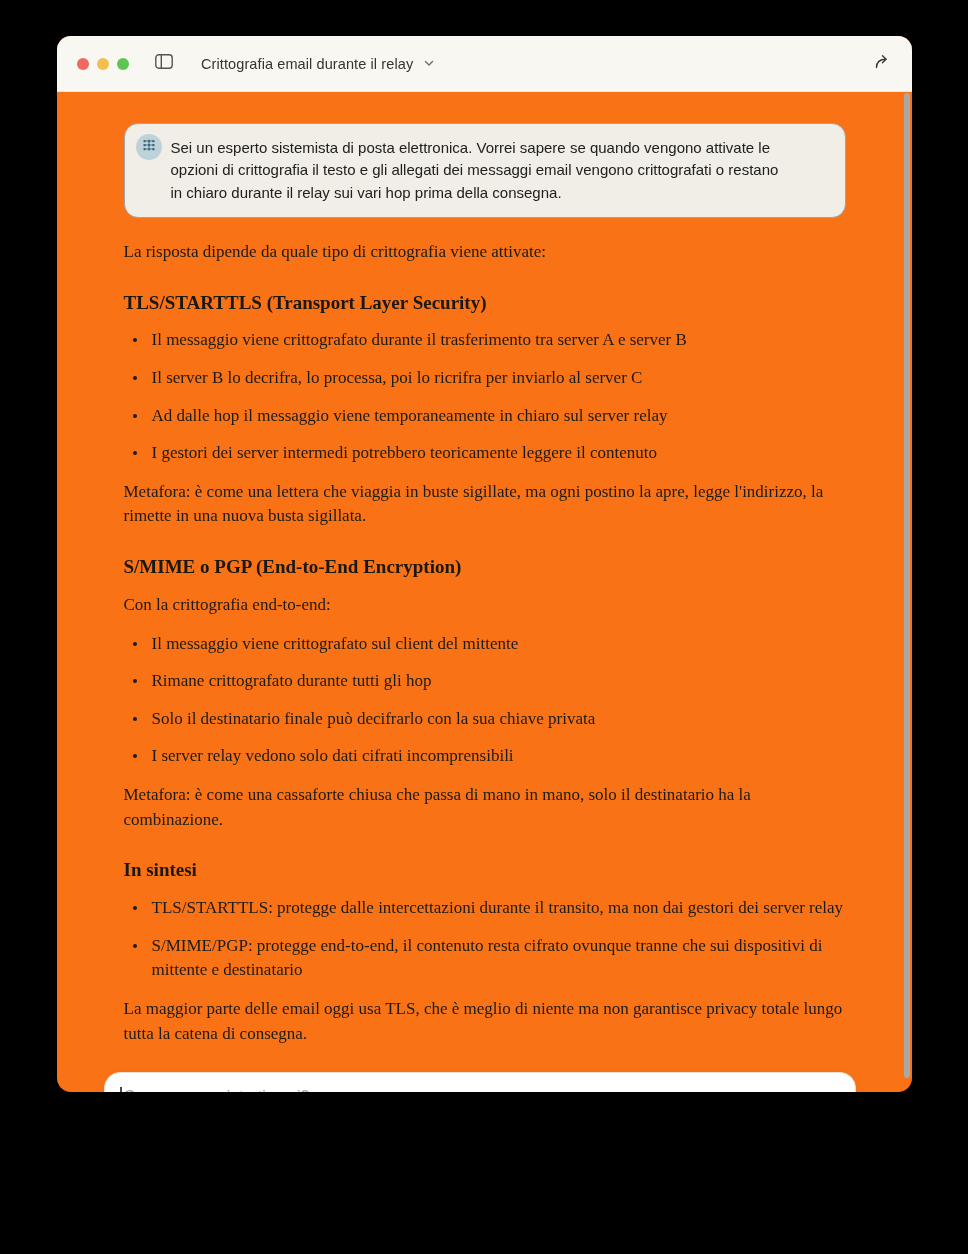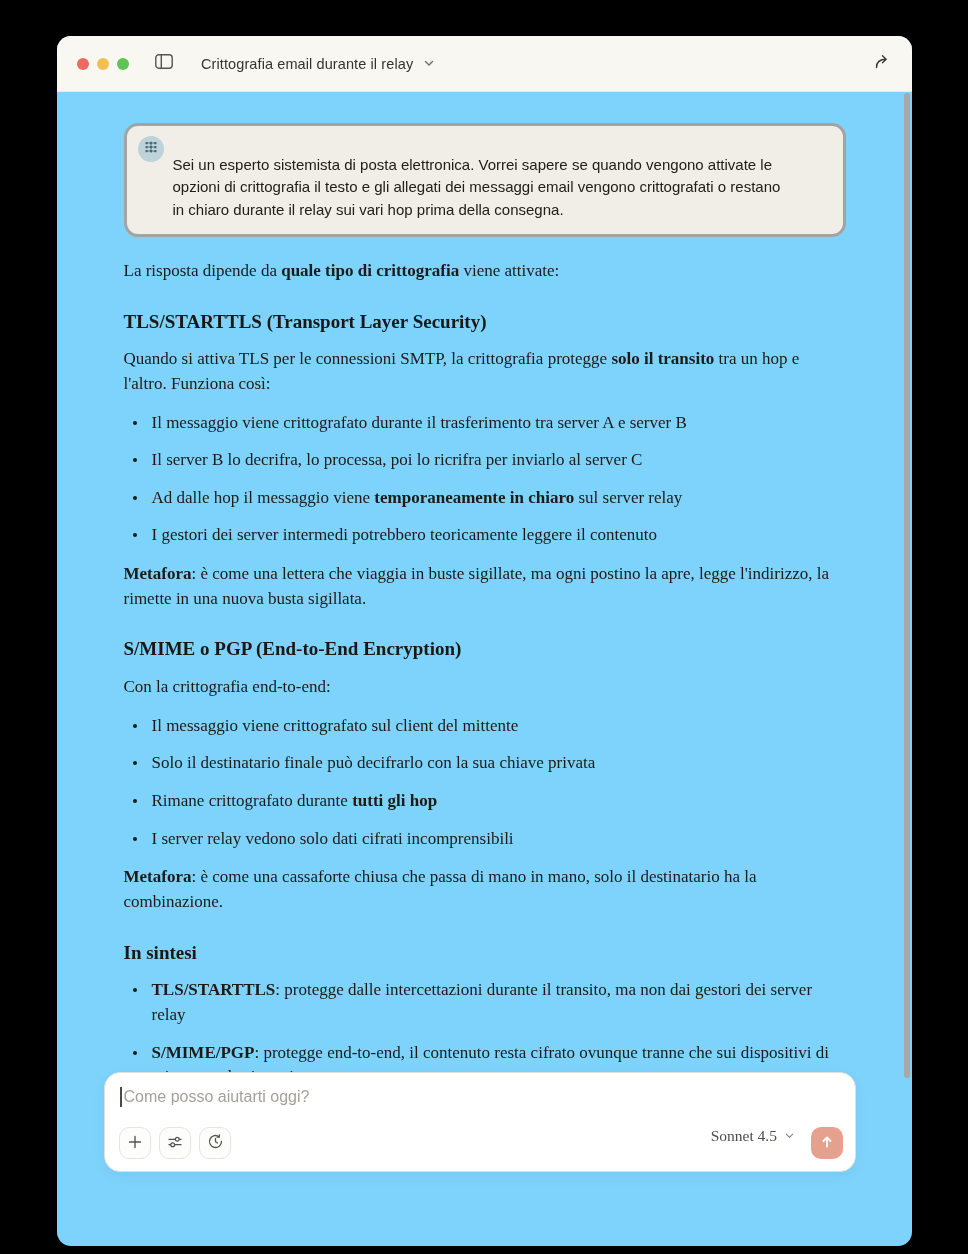--- a/index.html
+++ b/index.html
@@ -1,21 +1,21 @@
 <!DOCTYPE html>
 <html><head>
 <meta charset="utf-8">
 <style>
   * { margin: 0; padding: 0; box-sizing: border-box; }
   html, body { width: 968px; height: 1254px; background: #000; font-family: "Liberation Sans", sans-serif; }
   body { position: relative; overflow: hidden; }
 
   .window {
-    position: absolute; left: 57px; top: 36px; width: 855px; height: 1210px;
-    background: #7dd3fc; border-radius: 14px; overflow: hidden;
+    position: absolute; left: 57px; top: 36px; width: 855px; height: 1056px;
+    background: #f97316; border-radius: 14px; overflow: hidden;
     box-shadow: 0 18px 50px rgba(0,0,0,0.55);
   }
 
   
   .titlebar {
     height: 56px; display: flex; align-items: center; padding: 0 20px;
     background: #F8F7F2; border-bottom: 1px solid #E9E7DF;
   }
   .traffic-lights { display: flex; gap: 8px; align-items: center; }
   .traffic-light { width: 12px; height: 12px; border-radius: 50%; }
@@ -31,40 +31,40 @@
   
   .scrollbar-thumb {
     position: absolute; right: 2px; top: 57px; width: 6px; height: 985px;
     background: #A9A8A3; border-radius: 3px;
   }
 
   
   .content { width: 722px; margin: 0 auto; padding-top: 31px; padding-bottom: 140px; }
 
   .user-bubble {
-    position: relative; background: #F0EEE7; border: 3px solid #a3a3a3;
-    border-radius: 14px; padding: 28px 58px 13px 46px; min-height: 88px;
+    position: relative; background: #F0EEE7; border: 1px solid #a3a3a3;
+    border-radius: 14px; padding: 13px 58px 13px 46px; min-height: 88px;
   }
   .user-avatar {
     position: absolute; left: 11px; top: 10px; width: 26px; height: 26px;
     border-radius: 50%; background: #BED3D9; display: flex; align-items: center; justify-content: center;
   }
   .user-text { font-size: 15px; line-height: 22.3px; color: #21201C; }
 
   .response { margin-top: 22px; font-family: "Liberation Serif", serif; color: #1C1B17; }
   .response p { font-size: 17px; line-height: 1.45; margin: 14px 0; }
   .response p:first-child { margin-top: 0; }
   .response h2 { font-size: 19px; line-height: 1.25; font-weight: 700; margin: 26px 0 12px; color: #191813; }
   .response ul { list-style: none; margin: 14px 0; padding: 0; }
   .response li { position: relative; padding-left: 28px; font-size: 17px; line-height: 1.45; margin-bottom: 13px; }
   .response li::before {
     content: ""; position: absolute; left: 9px; top: 10px;
     width: 4px; height: 4px; border-radius: 50%; background: #1C1B17;
   }
-  .response strong { font-weight: 700; }
+  .response strong { font-weight: 400; }
 
   
   .composer {
     position: absolute; left: 47px; top: 1036px; width: 752px; height: 100px;
     background: #FFFFFF; border: 1px solid #E2DFD7; border-radius: 16px;
     box-shadow: 0 4px 14px rgba(0,0,0,0.05);
   }
   .composer-input-row { display: flex; align-items: center; padding: 14px 16px 0 15px; }
   .text-cursor { width: 1.5px; height: 20px; background: #4B4945; margin-right: 2px; }
   .composer-placeholder { font-size: 16px; color: #A5A199; }
@@ -153,34 +153,33 @@
             </g>
           </svg>
         </span>
       </span>
       <div class="user-text">Sei un esperto sistemista di posta elettronica. Vorrei sapere se quando vengono attivate le opzioni di crittografia il testo e gli allegati dei messaggi email vengono crittografati o restano in chiaro durante il relay sui vari hop prima della consegna.</div>
     </div>
 
     <div class="response">
         <p><span>La risposta dipende da </span><strong>quale tipo di crittografia</strong><span> viene attivate:</span></p>
         <h2>TLS/STARTTLS (Transport Layer Security)</h2>
-        <p><span>Quando si attiva TLS per le connessioni SMTP, la crittografia protegge </span><strong>solo il transito</strong><span> tra un hop e l'altro. Funziona così:</span></p>
         <ul>
           <li><span>Il messaggio viene crittografato durante il trasferimento tra server A e server B</span></li>
           <li><span>Il server B lo decrifra, lo processa, poi lo ricrifra per inviarlo al server C</span></li>
           <li><span>Ad dalle hop il messaggio viene </span><strong>temporaneamente in chiaro</strong><span> sul server relay</span></li>
           <li><span>I gestori dei server intermedi potrebbero teoricamente leggere il contenuto</span></li>
         </ul>
         <p><strong>Metafora</strong><span>: è come una lettera che viaggia in buste sigillate, ma ogni postino la apre, legge l'indirizzo, la rimette in una nuova busta sigillata.</span></p>
         <h2>S/MIME o PGP (End-to-End Encryption)</h2>
         <p><span>Con la crittografia end-to-end:</span></p>
         <ul>
           <li><span>Il messaggio viene crittografato sul client del mittente</span></li>
+          <li><span>Rimane crittografato durante </span><strong>tutti gli hop</strong></li>
           <li><span>Solo il destinatario finale può decifrarlo con la sua chiave privata</span></li>
-          <li><span>Rimane crittografato durante </span><strong>tutti gli hop</strong></li>
           <li><span>I server relay vedono solo dati cifrati incomprensibili</span></li>
         </ul>
         <p><strong>Metafora</strong><span>: è come una cassaforte chiusa che passa di mano in mano, solo il destinatario ha la combinazione.</span></p>
         <h2>In sintesi</h2>
         <ul>
           <li><strong>TLS/STARTTLS</strong><span>: protegge dalle intercettazioni durante il transito, ma non dai gestori dei server relay</span></li>
           <li><strong>S/MIME/PGP</strong><span>: protegge end-to-end, il contenuto resta cifrato ovunque tranne che sui dispositivi di mittente e destinatario</span></li>
         </ul>
         <p><span>La maggior parte delle email oggi usa TLS, che è meglio di niente ma non garantisce privacy totale lungo tutta la catena di consegna.</span></p>
       </div>

